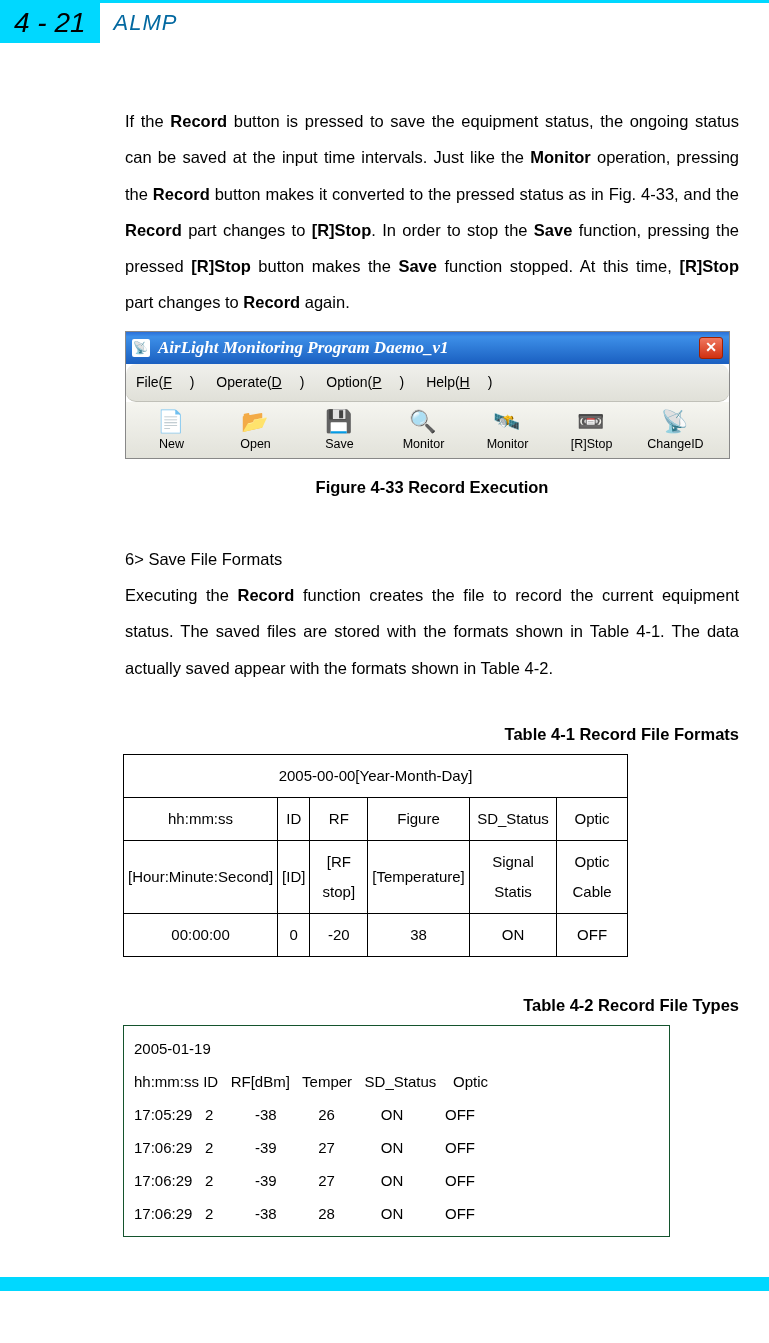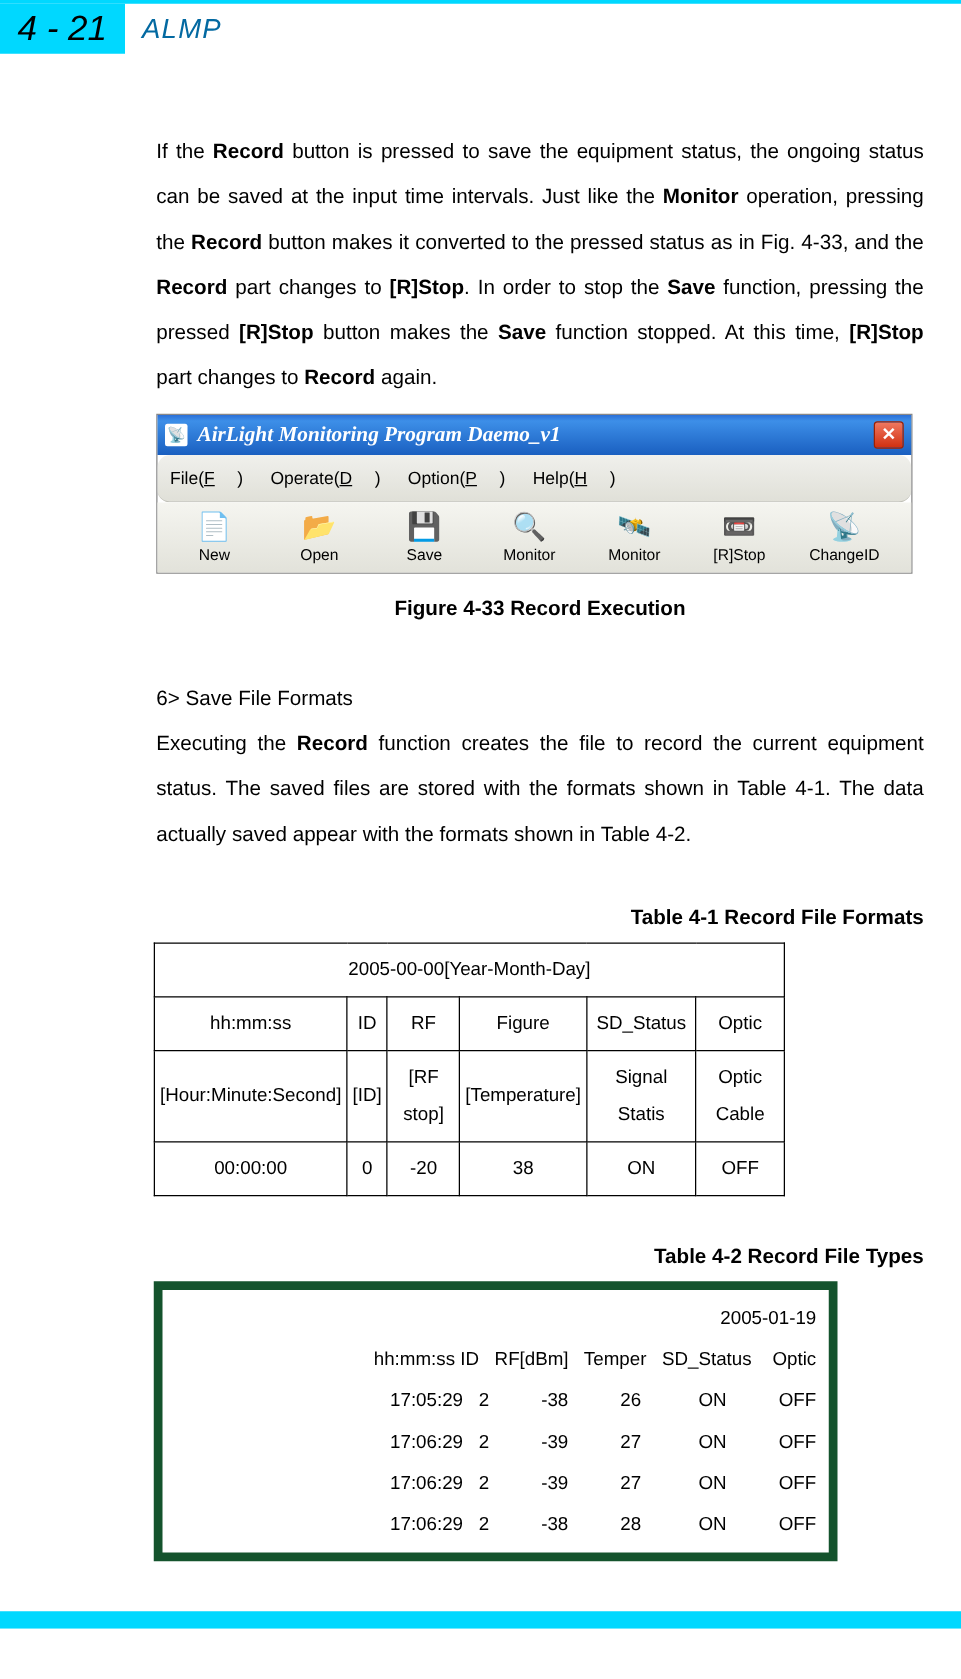--- a/index.html
+++ b/index.html
@@ -133,27 +133,26 @@
     font-size: 15px;
     text-align: center;
   }
   table.data td, table.data th {
     border: 1px solid #000;
     padding: 6px 4px;
     font-weight: normal;
     line-height: 2.0;
   }
   .table2 {
-    border: 7px solid #14532d;
+    border: 1px solid #14532d;
     width: 547px;
     margin-left: -2px;
     font-size: 15px;
     padding: 6px 10px;
     line-height: 2.2;
-    text-align: right;
   }
   .table2-row { white-space: pre; font-family: Arial, sans-serif; }
   .footer-bar {
     height: 14px;
     background: #00d8ff;
     margin-top: 30px;
   }
 </style>
 </head>
 <body>

